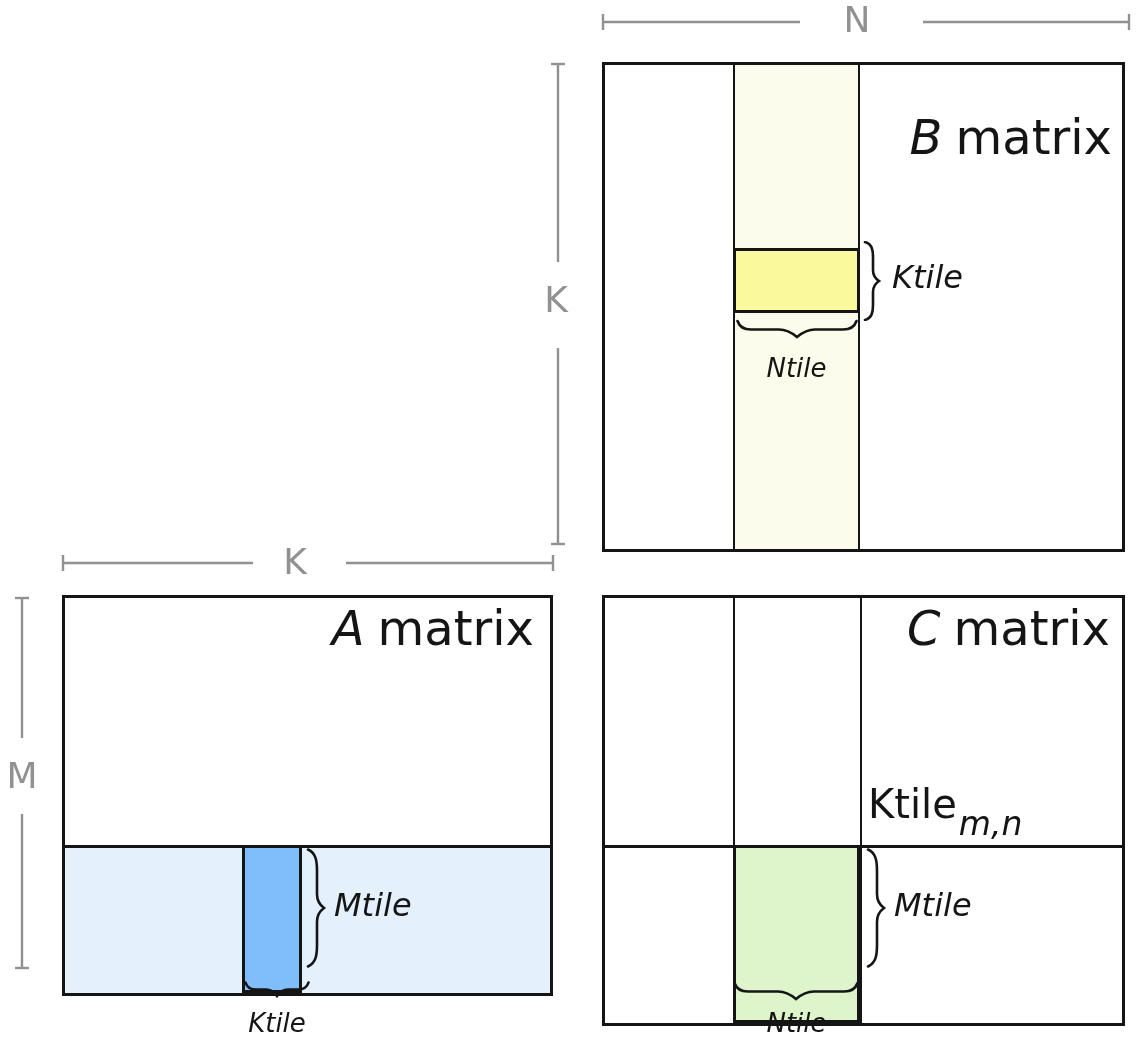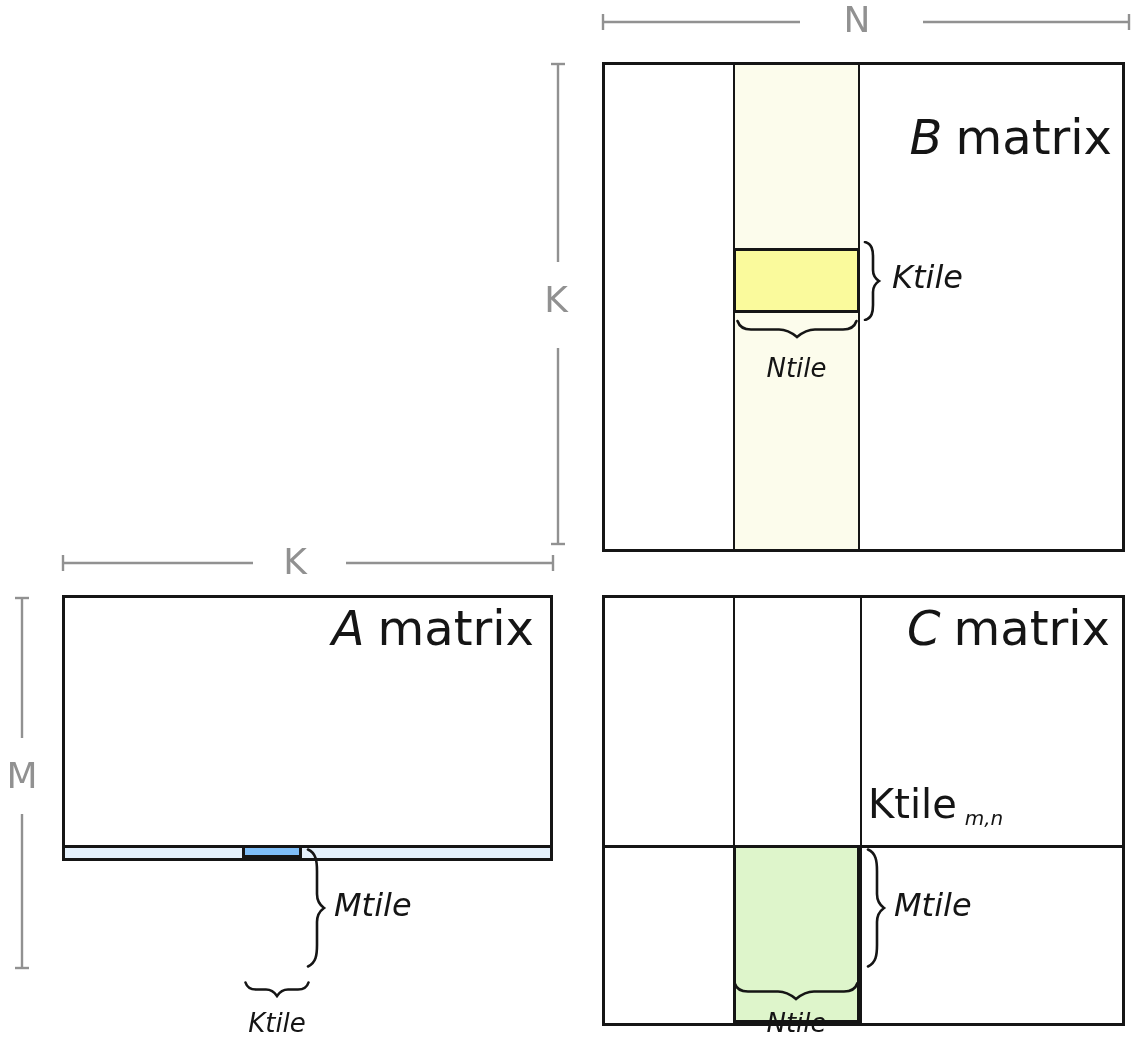--- a/index.html
+++ b/index.html
@@ -73,21 +73,21 @@
     background:var(--a-tile,#7fbef8);
     border:3px solid var(--ink,#151515);
   }
   
   .c-vline{position:absolute;top:0;bottom:0;width:2px;background:var(--ink,#151515);}
   .c-hline{position:absolute;left:0;right:0;top:247px;height:3px;background:var(--ink,#151515);}
   .c-block{
     position:absolute;left:263px;top:184px;
     font-size:40px;line-height:44px;white-space:nowrap;
   }
-  .c-block .sub{font-size:20px;font-style:italic;position:relative;top:7px;margin-left:8px;}
+  .c-block .sub{font-size:33px;font-style:italic;position:relative;top:17px;margin-left:2px;}
   .c-mntile{
     position:absolute;left:128px;top:247px;bottom:0;width:127px;
     box-sizing:border-box;
     background:var(--c-tile,#def5cb);
     border:3px solid var(--ink,#151515);
   }
 </style>
 </head>
 <body>
 
@@ -136,21 +136,21 @@
   <svg class="abs brace" style="left:863px;top:241px;" width="20" height="80" viewBox="0 0 20 80">
     <path d="M2 1 C9 3 10 9 10 16 L10 29 C10 34 11.5 37 16 40 C11.5 43 10 46 10 51 L10 64 C10 71 9 77 2 79"></path>
   </svg>
   <div class="tile-label" style="left:892px;top:258px;">Ktile</div>
 
   <svg class="abs brace" style="left:736px;top:318px;" width="122" height="22" viewBox="0 0 122 22">
     <path d="M1.5 3 C3.5 9 8 11.5 15 11.5 L43 11.5 C50 11.5 55 14 61 19 C67 14 72 11.5 79 11.5 L107 11.5 C114 11.5 118.5 9 120.5 3"></path>
   </svg>
   <div class="tile-label under" style="left:733px;width:127px;top:348px;">Ntile</div>
 
-  <div class="matrix" style="left:62px;top:595px;width:491px;height:266px;">
+  <div class="matrix" style="left:62px;top:595px;width:491px;height:401px;">
     <div class="a-strip"></div>
     <div class="a-ktile"></div>
     <div class="matrix-title" style="top:4px;right:16px;">
       <span class="letter">A</span><span class="word">matrix</span>
     </div>
   </div>
 
   <svg class="abs brace" style="left:306px;top:848px;" width="22" height="120" viewBox="0 0 22 120">
     <path d="M2 1.5 C10 5 11 13 11 23 L11 46 C11 52 12.5 56 18 60 C12.5 64 11 68 11 74 L11 97 C11 107 10 115 2 118.5"></path>
   </svg>

